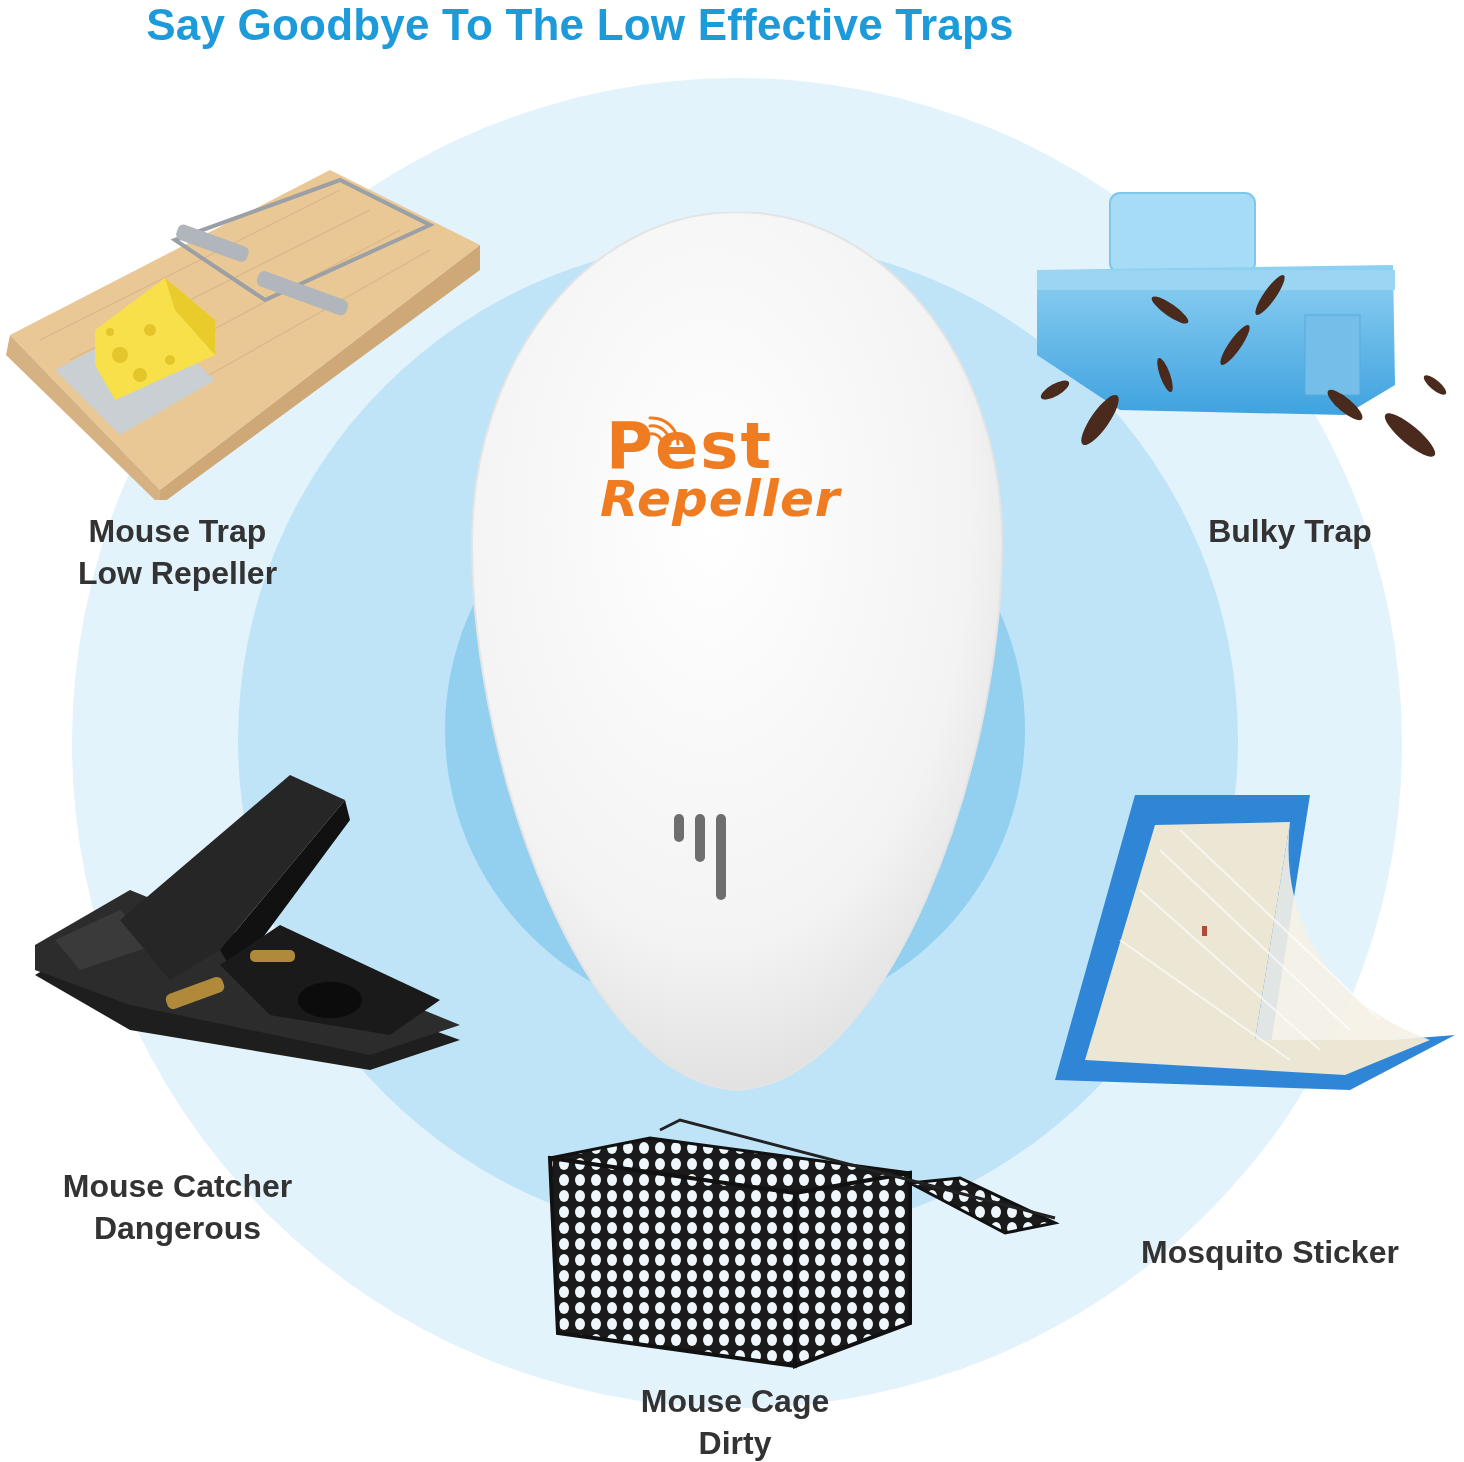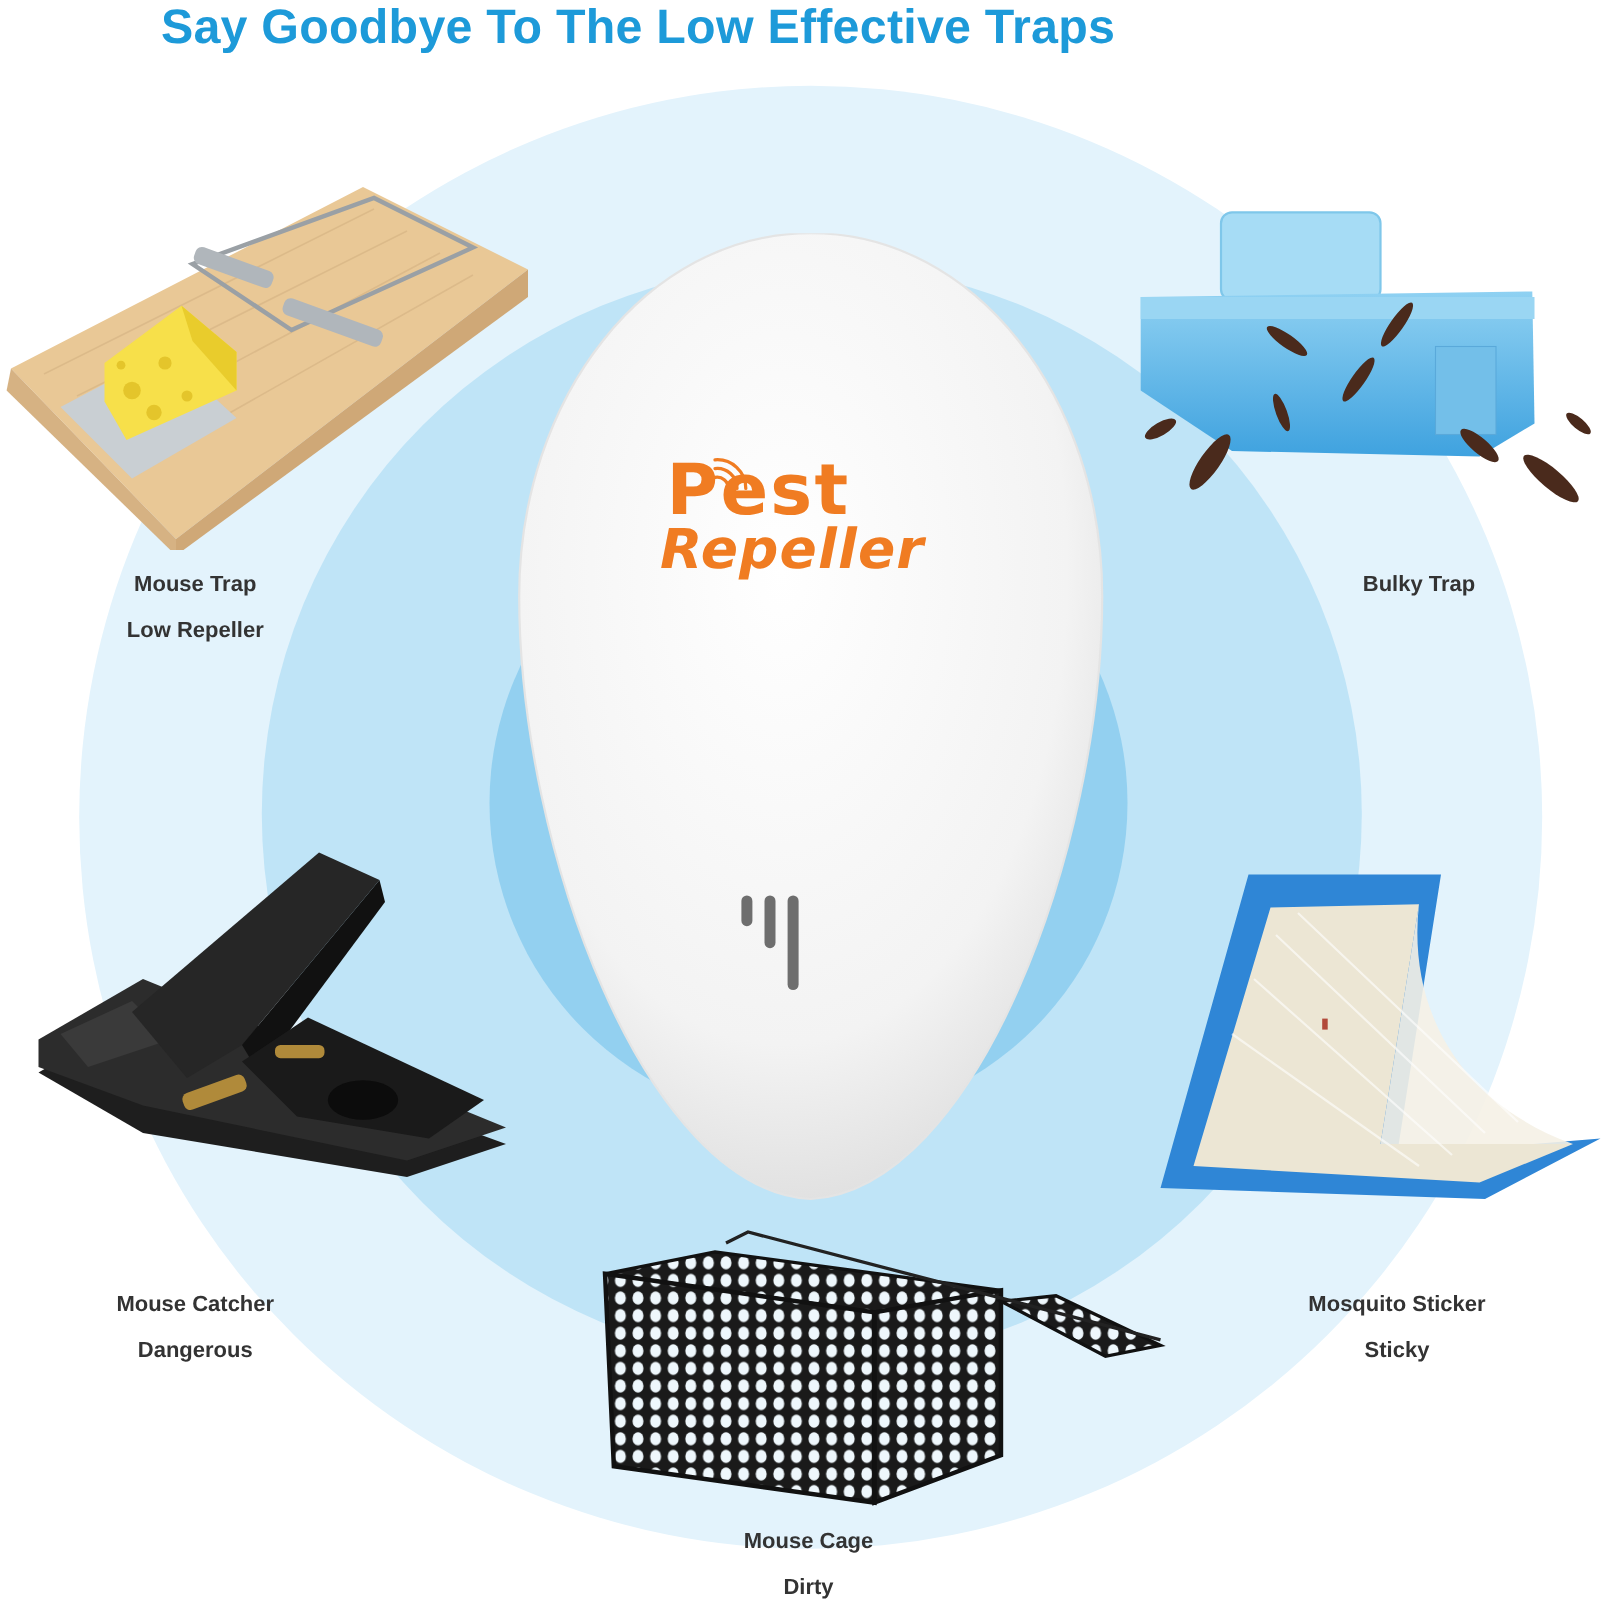--- a/index.html
+++ b/index.html
@@ -3,21 +3,21 @@
 <meta charset="utf-8">
 <style>
   html,body{margin:0;padding:0;background:#ffffff;}
   body{width:1464px;height:1462px;position:relative;overflow:hidden;font-family:"Liberation Sans",sans-serif;}
   .abs{position:absolute;}
   .title{left:0;top:0;width:1160px;text-align:center;font-weight:bold;font-size:44px;line-height:50px;color:#1d9ad9;letter-spacing:0.2px;}
   .ring{border-radius:50%;}
   .ring-outer{left:72px;top:78px;width:1330px;height:1330px;background:#e3f3fc;}
   .ring-mid{left:238px;top:240px;width:1000px;height:1000px;background:#bfe4f7;}
   .ring-inner{left:445px;top:440px;width:580px;height:580px;background:#93d0f0;}
-  .label{text-align:center;font-weight:bold;font-size:20px;line-height:42px;color:#333333;}
+  .label{text-align:center;font-weight:bold;font-size:32px;line-height:42px;color:#333333;}
   .label span{display:block;}
   .egg{left:457px;top:212px;width:560px;height:880px;}
   .logo{left:600px;top:418px;width:290px;}
   .logo-line1{font-family:"DejaVu Sans",sans-serif;font-weight:bold;font-size:64px;line-height:56px;color:#f07c22;letter-spacing:2px;padding-left:6px;}
   .logo-line2{font-family:"DejaVu Sans",sans-serif;font-weight:bold;font-size:50px;line-height:50px;color:#f07c22;letter-spacing:1px;font-style:italic;}
 </style>
 </head>
 <body>
 
 <div class="abs ring ring-outer"></div>
@@ -148,23 +148,22 @@
     <path d="M240,32 C230,120 270,210 380,250 L205,250 Z" fill="#f5f1e6" opacity="0.9"></path>
     <g stroke="#ffffff" stroke-width="2" opacity="0.6">
       <line x1="110" y1="60" x2="300" y2="240"></line>
         <line x1="90" y1="100" x2="270" y2="260"></line>
       <line x1="70" y1="150" x2="240" y2="270"></line>
         <line x1="130" y1="40" x2="330" y2="230"></line>
     </g>
     <rect x="152" y="136" width="5" height="10" fill="#b24a3a"></rect>
   </svg>
 </div>
-<div class="abs label" style="left:1120px;top:1165px;width:300px;">
+<div class="abs label" style="left:1120px;top:1231px;width:300px;">
   <span>Mosquito Sticker</span>
-  <span>Sticky</span>
 </div>
 
 <div class="abs" style="left:540px;top:1108px;width:520px;height:265px;">
   <svg width="520" height="265" viewBox="0 0 520 265">
     <defs>
       <pattern id="mesh" width="16" height="16" patternUnits="userSpaceOnUse">
         <rect width="16" height="16" fill="#1a1a1a"></rect>
         <ellipse cx="8" cy="8" rx="5" ry="6" fill="#eef7fc"></ellipse>
       </pattern>
     </defs>

